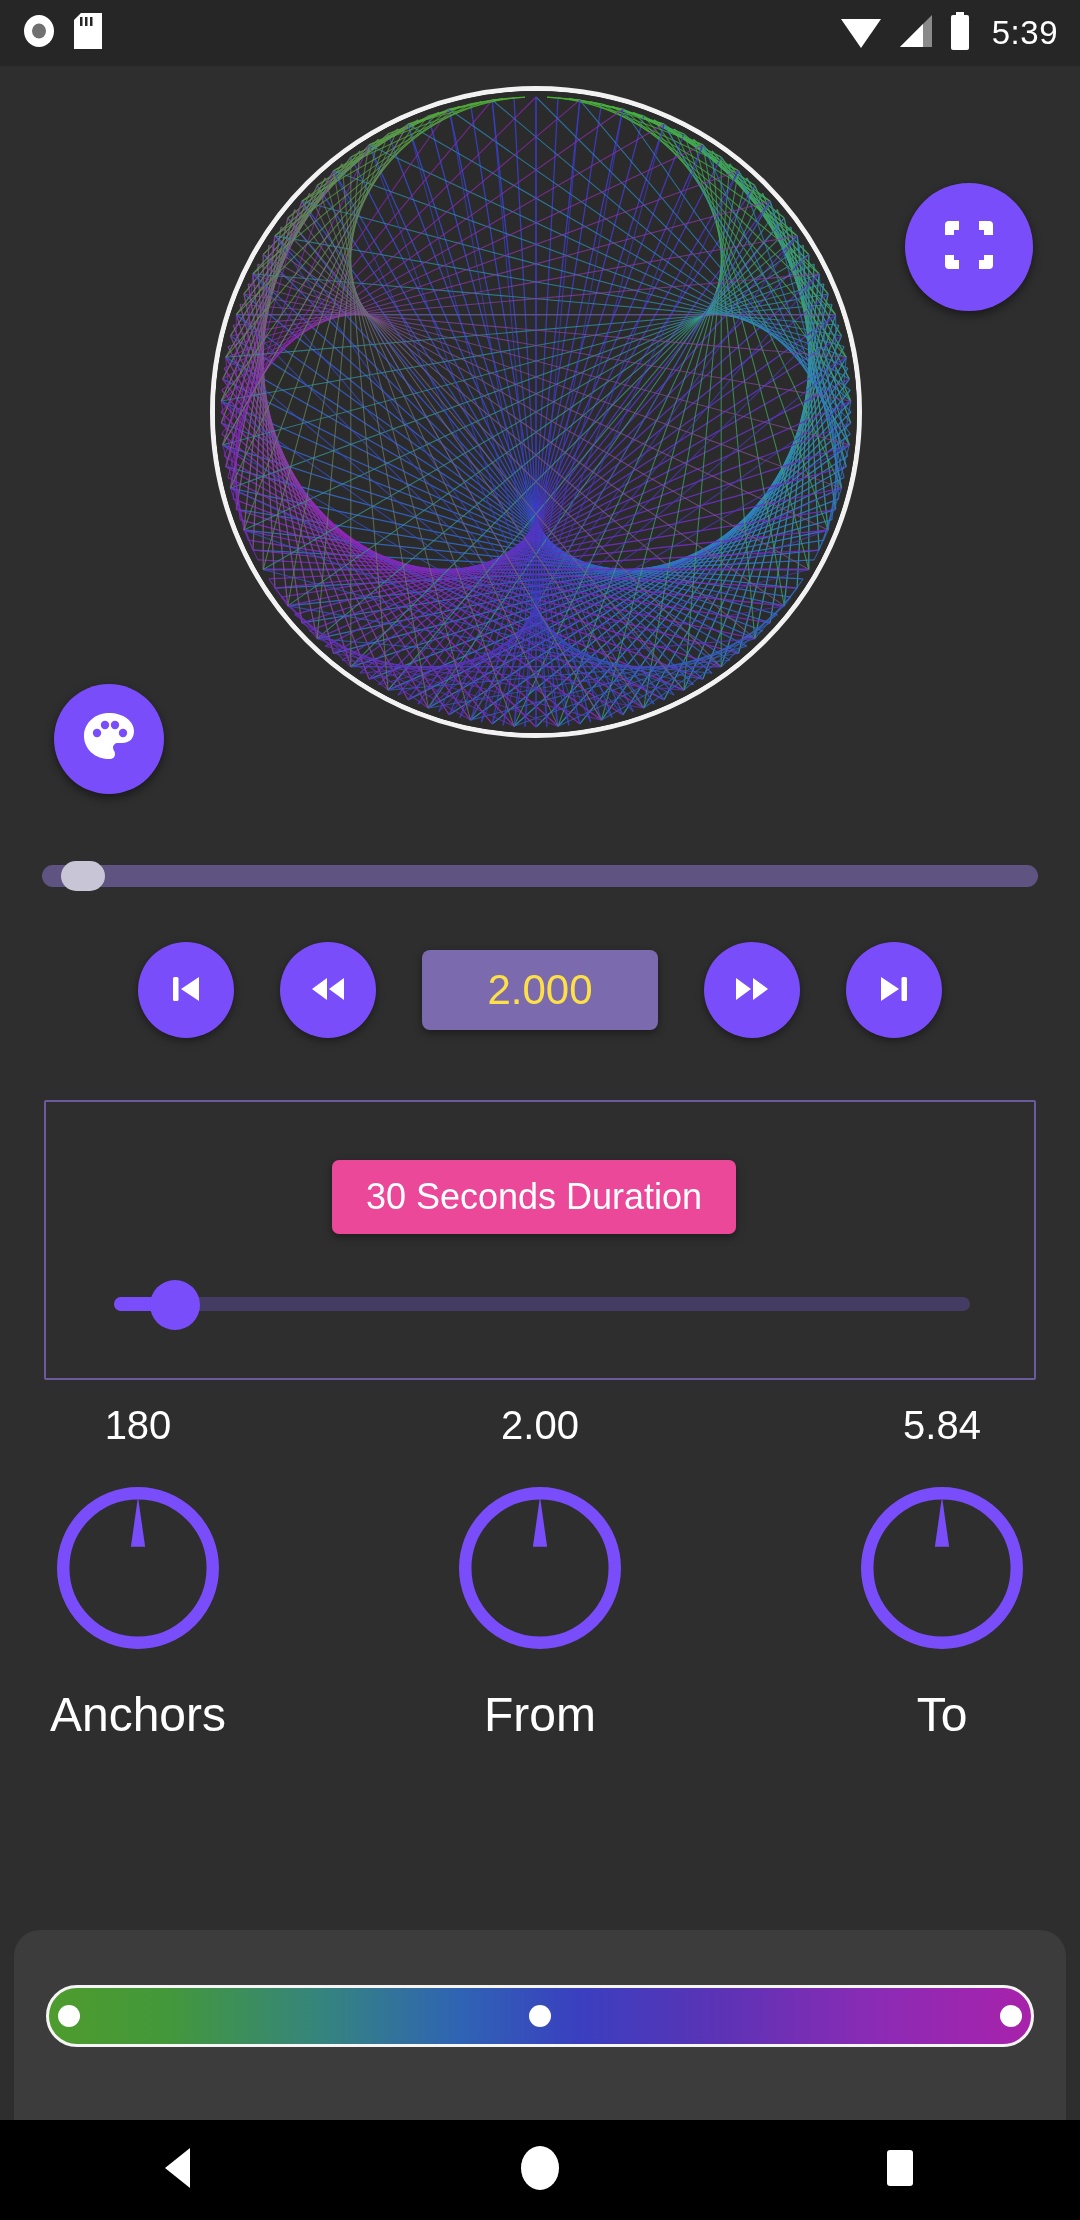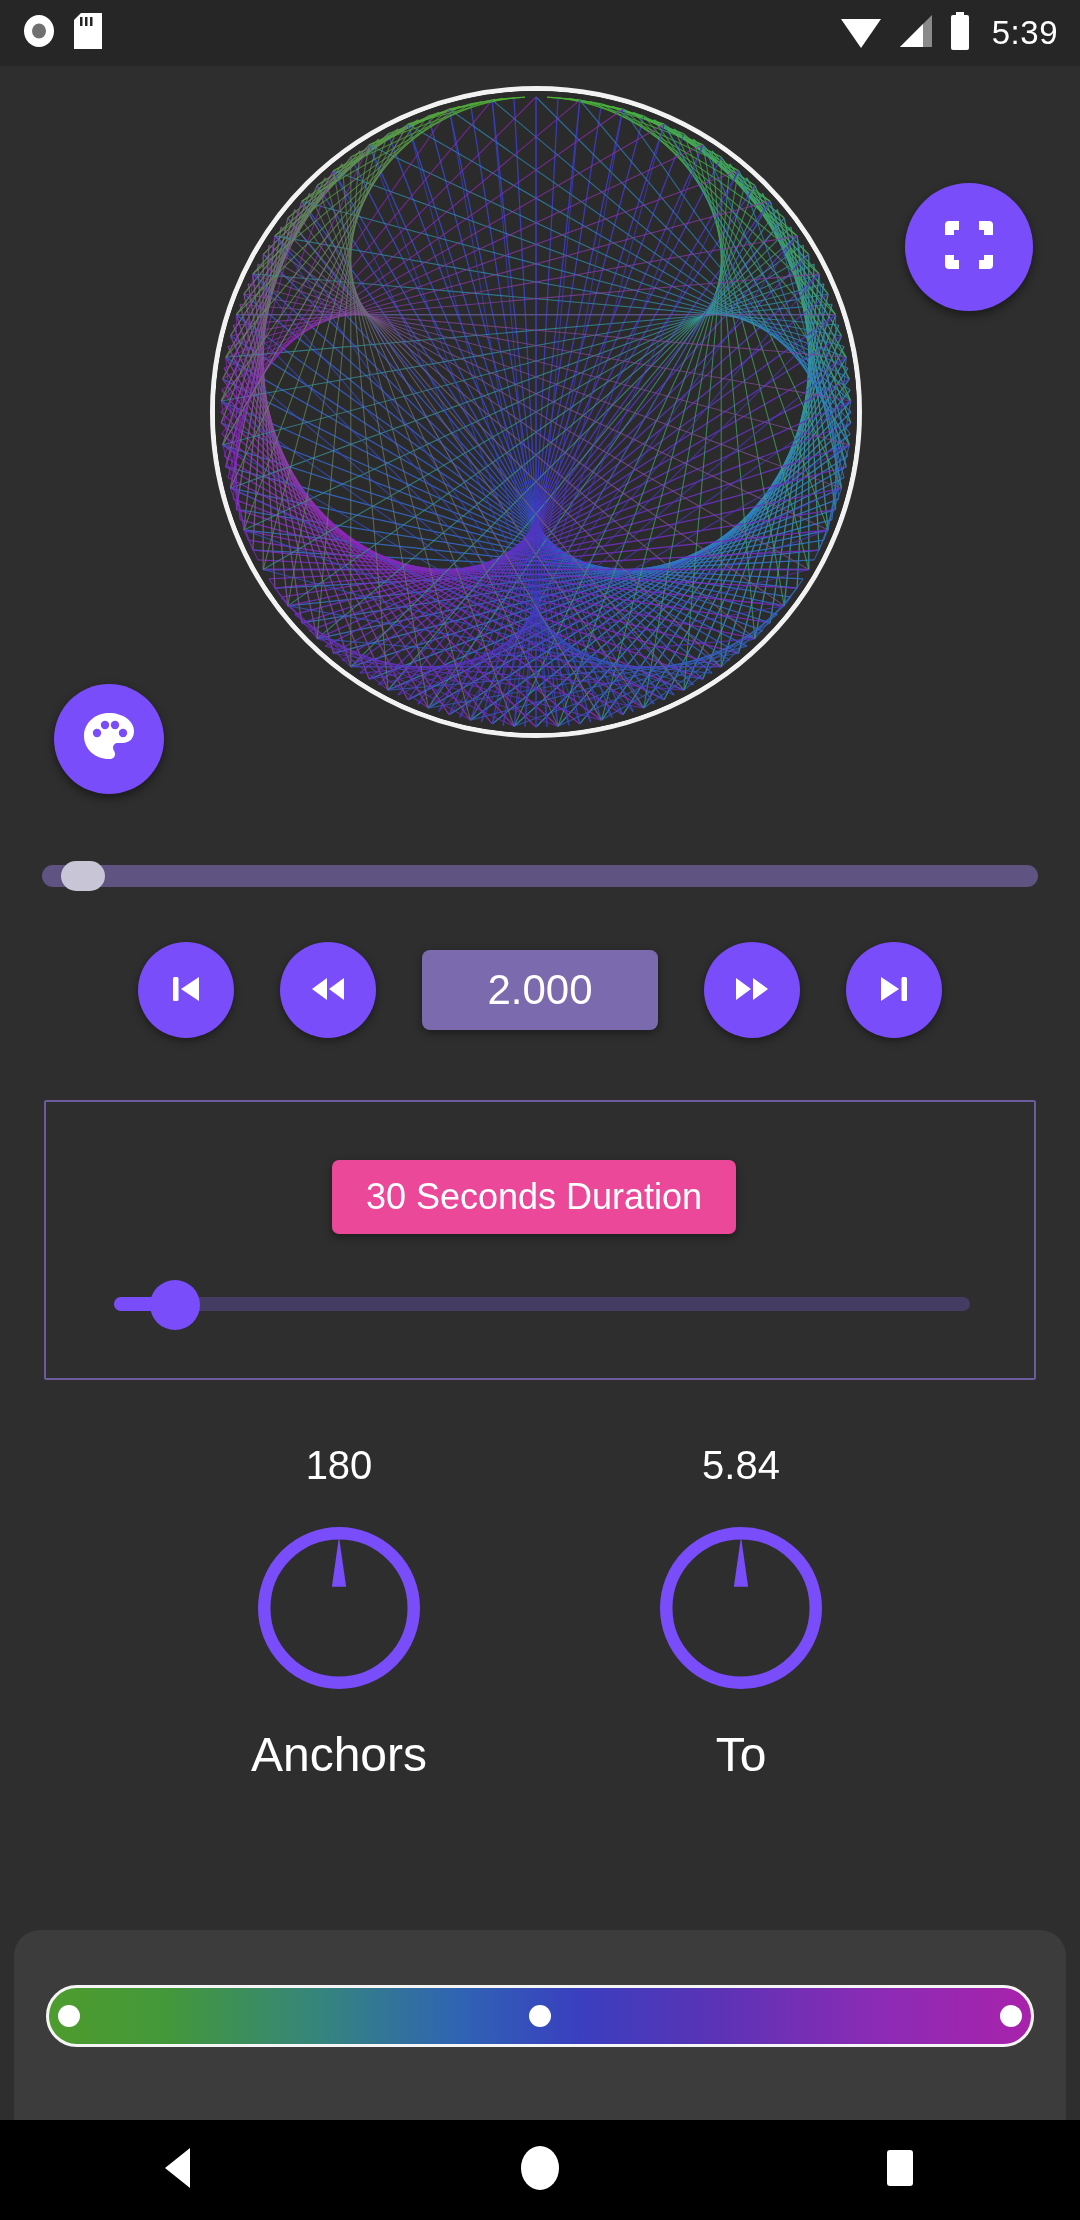--- a/index.html
+++ b/index.html
@@ -103,21 +103,21 @@
     border:none;
     display:flex; align-items:center; justify-content:center;
     box-shadow:0 3px 8px rgba(0,0,0,0.4);
     cursor:pointer;
   }
   #speed-box {
     width:236px; height:80px;
     border-radius:8px;
     background:#7b6aad;
     display:flex; align-items:center; justify-content:center;
-    color:#ffffff; font-size:42px; font-weight:400;
+    color:#fde047; font-size:42px; font-weight:400;
     box-shadow:0 3px 8px rgba(0,0,0,0.4);
     cursor:pointer;
   }
 
   
   #duration-panel {
     position:absolute; left:44px; top:1100px;
     width:992px; height:280px;
     border:2px solid #6b5b9e;
     border-radius:2px;
@@ -152,21 +152,20 @@
     background:#7a4dfb;
     cursor:pointer;
   }
 
   
   #knob-row {
     position:absolute; left:0; top:1405px;
     width:1080px; height:400px;
     display:flex; justify-content:center;
     gap:192px;
-    margin-top:40px;
   }
   .knob-cell {
     width:210px;
     display:flex; flex-direction:column;
     align-items:center;
   }
   .knob-val {
     color:#fff; font-size:40px; line-height:1;
     margin-bottom:34px;
   }
@@ -719,20 +718,30 @@
       <div class="knob-val">180</div>
       <span>
         <svg class="knob-dial" viewBox="0 0 100 100">
           <circle cx="50" cy="50" r="42" fill="none" stroke="#7a4dfb" stroke-width="7"></circle>
           <path d="M50 10 L54 38 L46 38 Z" fill="#7a4dfb"></path>
         </svg>
       </span>
       <div class="knob-label">Anchors</div>
     </div>
 
+    <div class="knob-cell">
+      <div class="knob-val">2.00</div>
+      <span>
+        <svg class="knob-dial" viewBox="0 0 100 100">
+          <circle cx="50" cy="50" r="42" fill="none" stroke="#7a4dfb" stroke-width="7"></circle>
+          <path d="M50 10 L54 38 L46 38 Z" fill="#7a4dfb"></path>
+        </svg>
+      </span>
+      <div class="knob-label">From</div>
+    </div>
 
     <div class="knob-cell">
       <div class="knob-val">5.84</div>
       <span>
         <svg class="knob-dial" viewBox="0 0 100 100">
           <circle cx="50" cy="50" r="42" fill="none" stroke="#7a4dfb" stroke-width="7"></circle>
           <path d="M50 10 L54 38 L46 38 Z" fill="#7a4dfb"></path>
         </svg>
       </span>
       <div class="knob-label">To</div>

